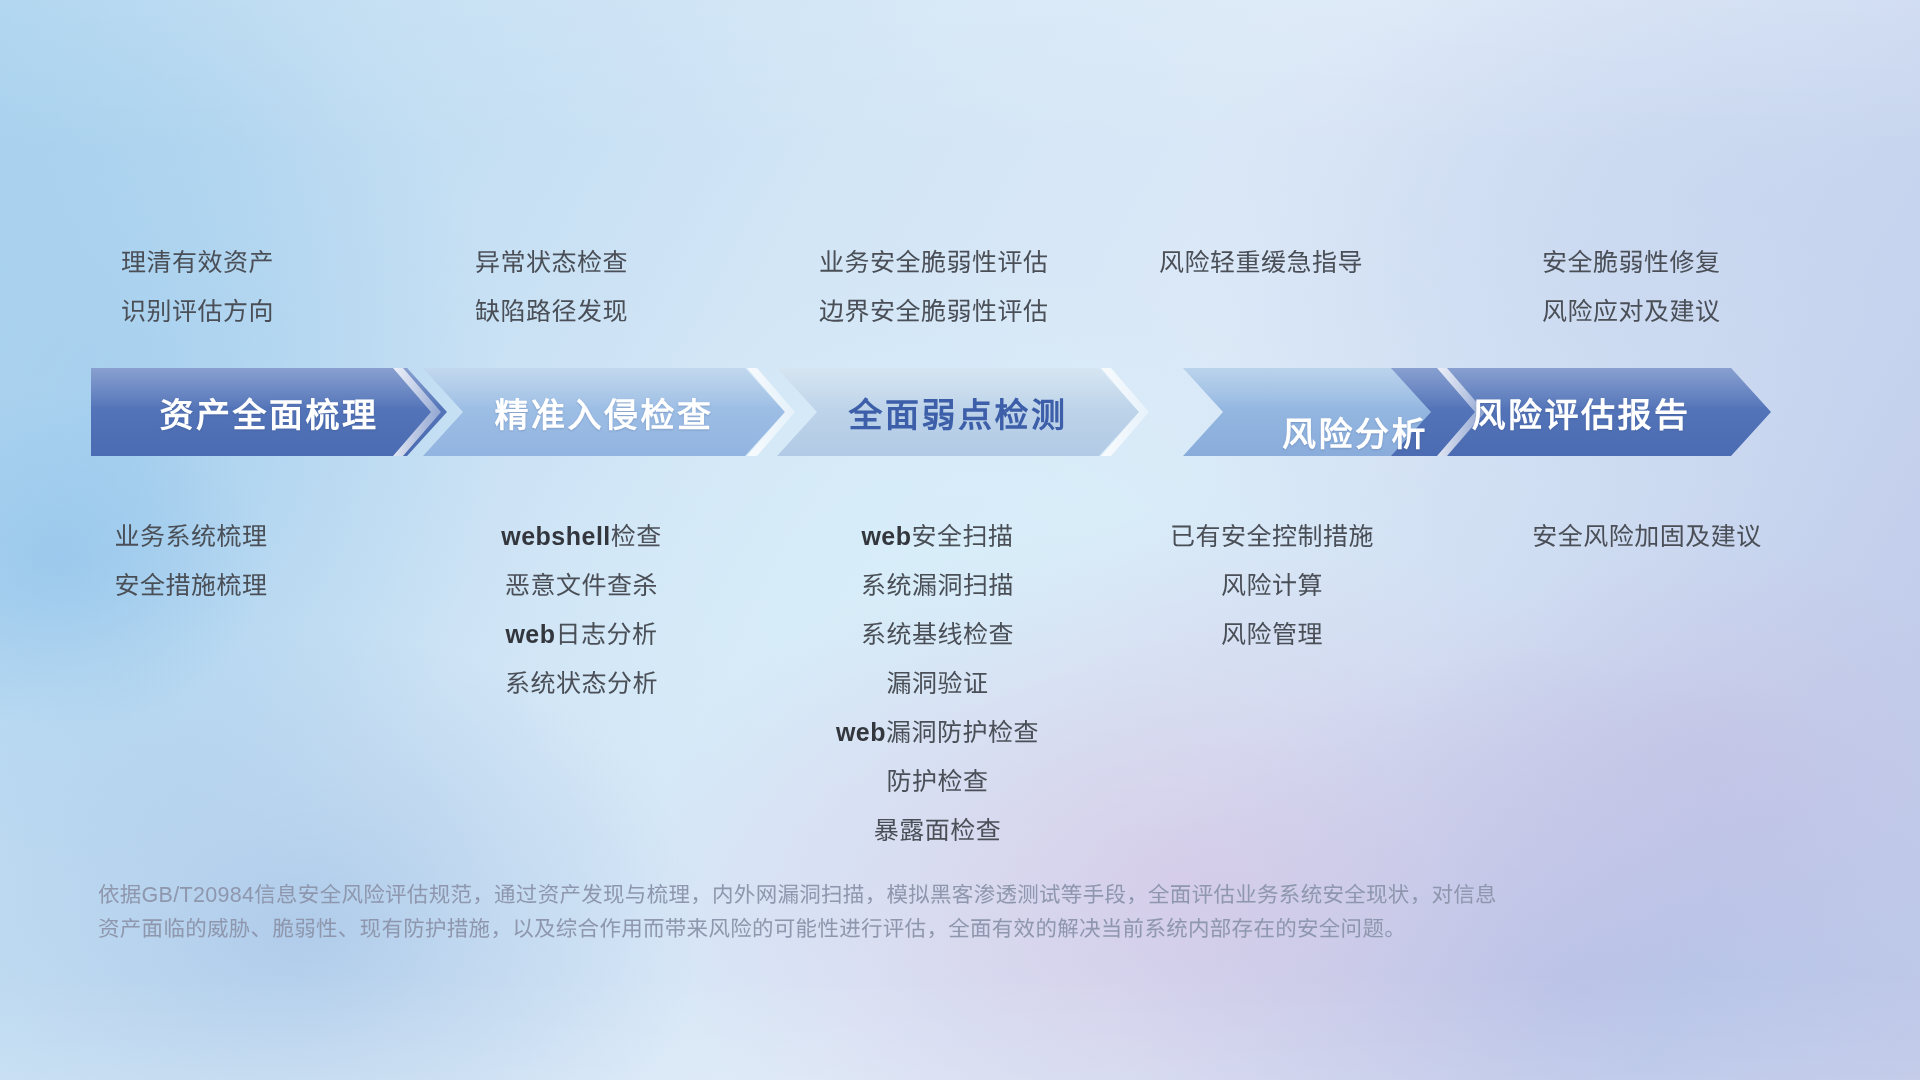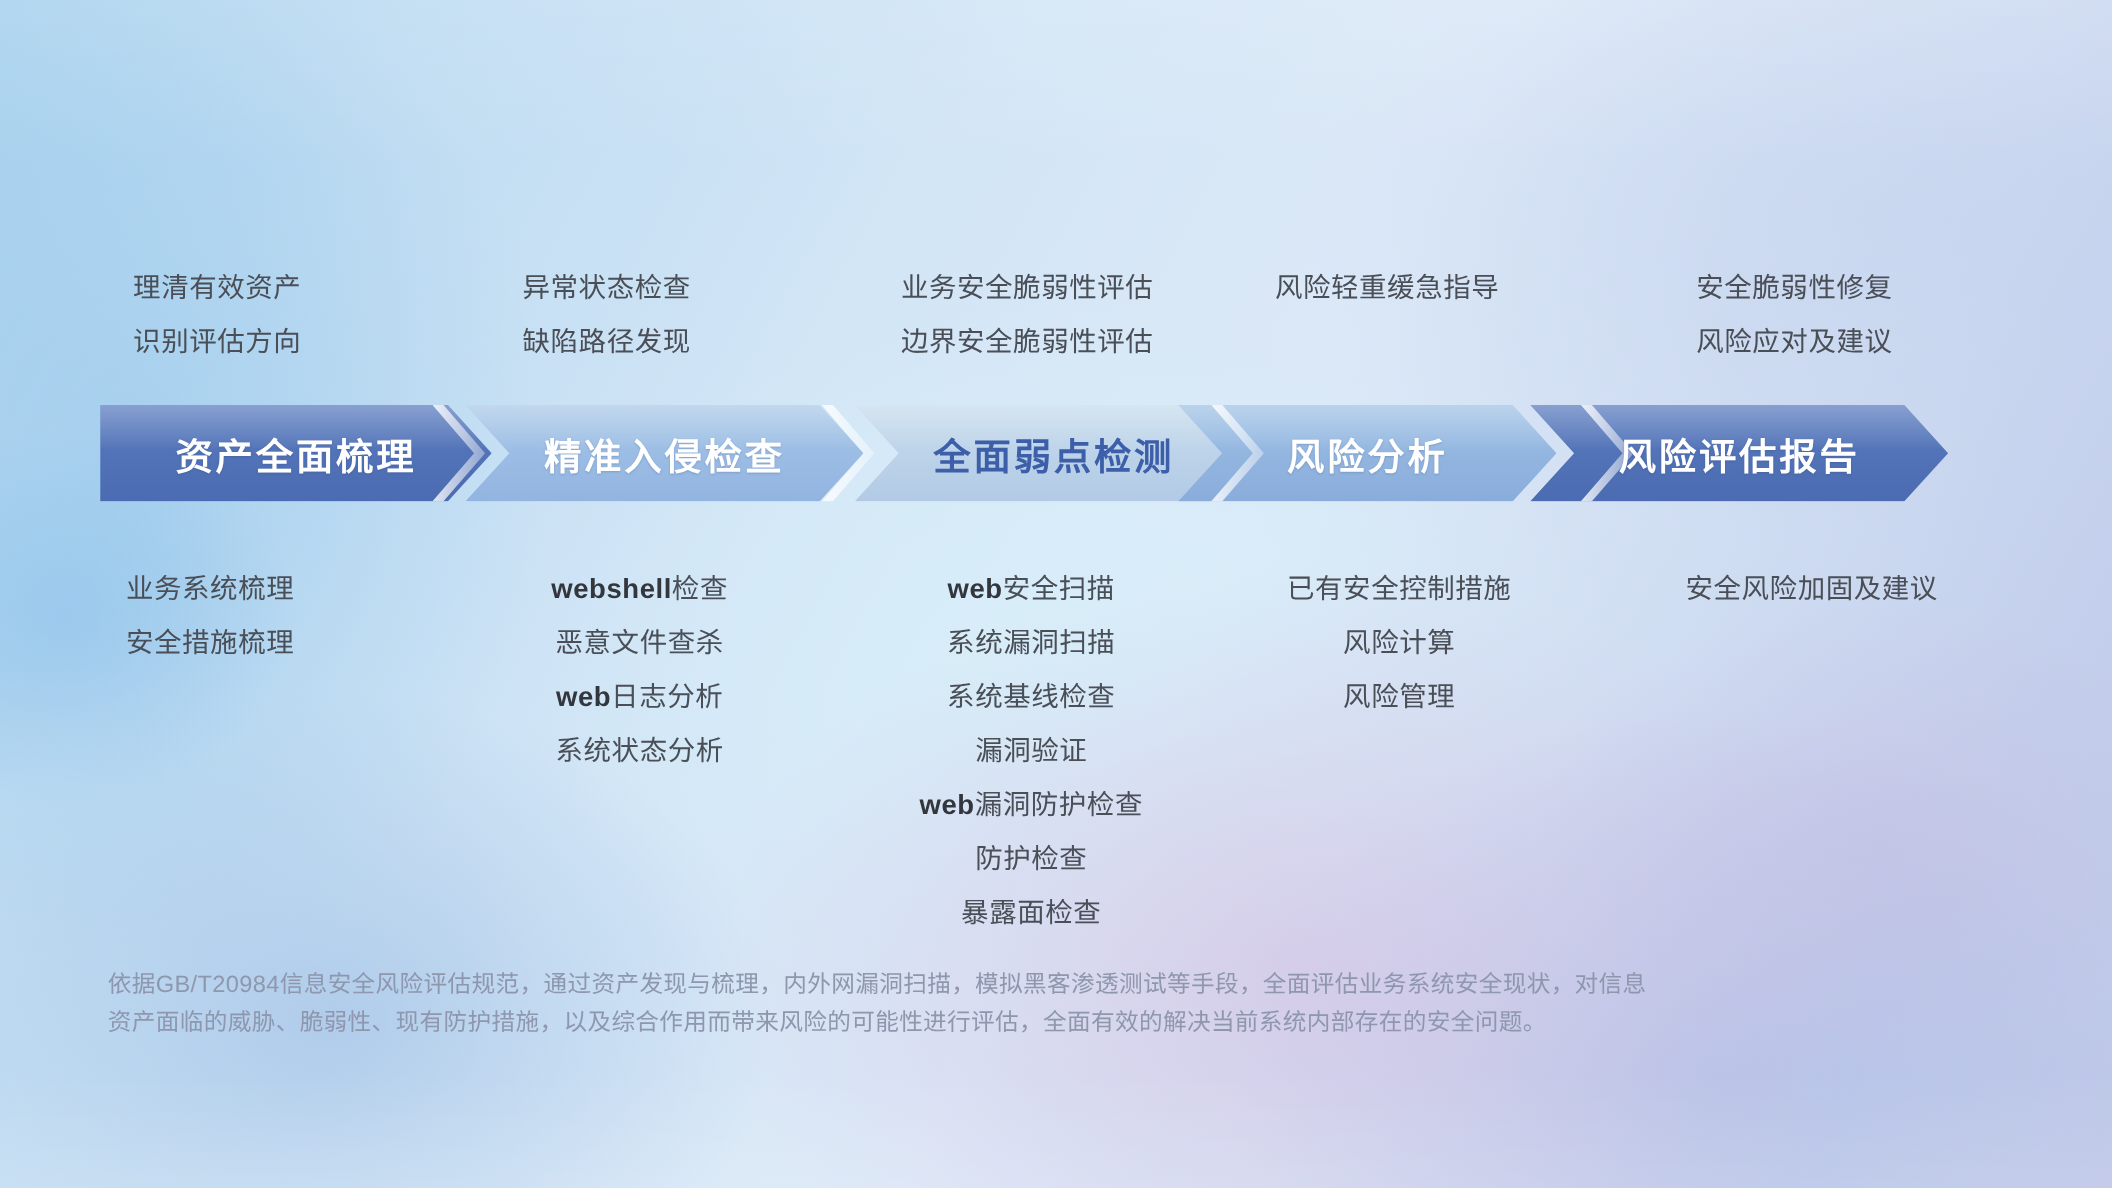--- a/index.html
+++ b/index.html
@@ -128,21 +128,21 @@
   }
 
   
   .clip-first  { clip-path: polygon(0 0, calc(100% - 40px) 0, 100% 50%, calc(100% - 40px) 100%, 0 100%); }
   .clip-mid    { clip-path: polygon(0 0, calc(100% - 40px) 0, 100% 50%, calc(100% - 40px) 100%, 0 100%, 40px 50%); }
 
   
   #seg-1 { left: 16px;    width: 356px; }
   #seg-2 { left: 348px;  width: 362px; align-items: center; }
   #seg-3 { left: 702px;  width: 362px; }
-  #seg-4 { left: 996px; width: 344px; }
+  #seg-4 { left: 1108px; width: 344px; align-items: flex-end; }
   #seg-5 { left: 1316px; width: 380px; }
 
   
   .fill-dark {
     background: linear-gradient(to bottom, #5f7fc0 0%, #5374b8 45%, #4b6bb2 100%);
   }
   .fill-mid {
     background: linear-gradient(to bottom, #accae8 0%, #9cbde4 48%, #92b4e0 100%);
   }
   .fill-light {

